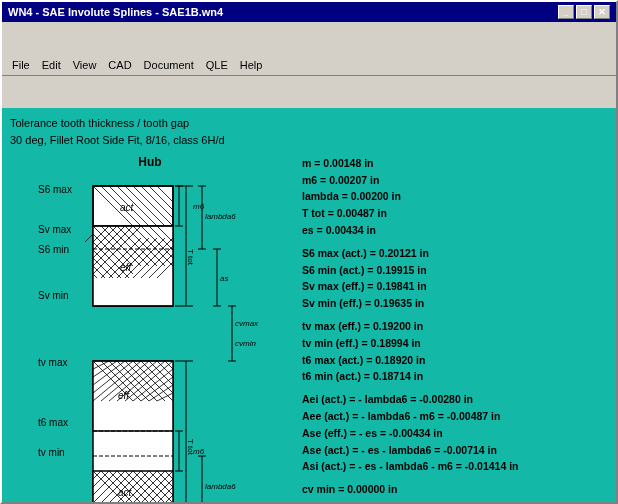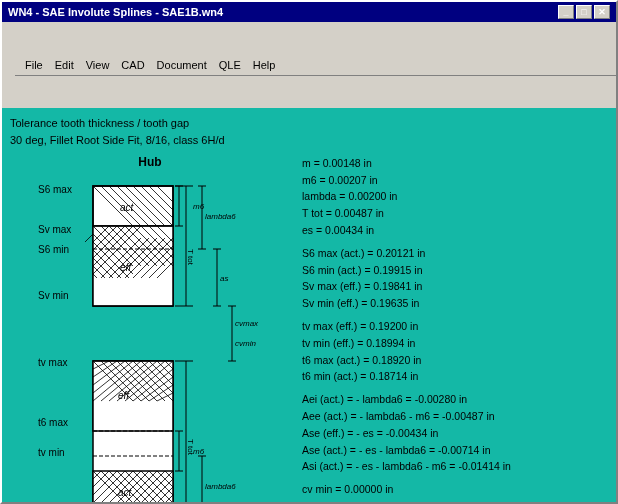--- a/index.html
+++ b/index.html
@@ -48,21 +48,20 @@
       justify-content: center;
       cursor: pointer;
     }
     .menu-bar {
       background: #d4d0c8;
       display: flex;
       padding: 2px 4px;
       border-bottom: 1px solid #808080;
       height: 22px;
       align-items: center;
-      margin-left: 13px;
     }
     .menu-item {
       padding: 2px 6px;
       font-size: 11px;
       cursor: pointer;
     }
     .content {
       background: #14b8a6;
       flex: 1;
       display: flex;
@@ -112,20 +111,21 @@
       margin-top: 2px;
     }
     .info-panel {
       flex: 1;
       padding-left: 12px;
       font-size: 10.5px;
       line-height: 1.6;
     }
     .info-section {
       margin-bottom: 6px;
+      font-weight: bold;
     }
   </style>
 </head>
 <body>
 
 <div class="window">
   <div class="title-bar">
     <span>WN4 - SAE Involute Splines - SAE1B.wn4</span>
     <div class="title-bar-buttons">
       <div class="title-btn">_</div>

